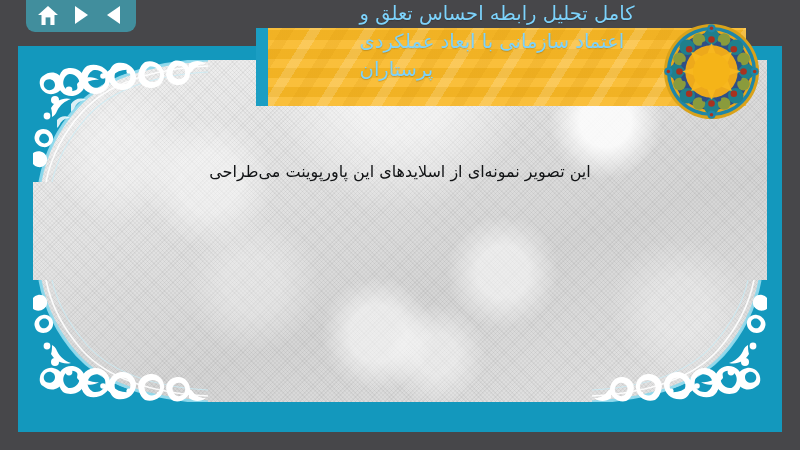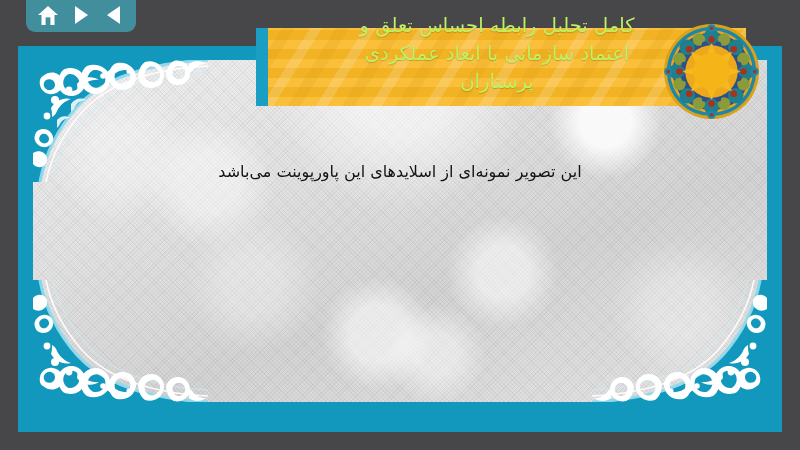--- a/index.html
+++ b/index.html
@@ -93,32 +93,32 @@
     left: 256px;
     top: 28px;
     width: 12px;
     height: 78px;
     background: #1b9ec3;
     z-index: 7;
   }
   #title-text {
     position: absolute;
     left: 262px;
-    top: 12px;
+    top: 0px;
     width: 470px;
     height: 104px;
     z-index: 9;
     display: flex;
     flex-direction: column;
     align-items: center;
     justify-content: flex-start;
-    color: #bef264;
+    color: #7dd3fc;
     font-size: 19.5px;
     line-height: 28px;
-    text-align: center;
+    text-align: left;
     direction: rtl;
     font-family: "DejaVu Sans", "Liberation Sans", sans-serif;
     text-shadow: 0 1px 1px rgba(0,0,0,0.18);
     white-space: pre-wrap;
   }
 
   
   #medallion {
     position: absolute;
     left: 663px;
@@ -264,21 +264,21 @@
           <path d="M6,70 c6,-3 13,1 14,7 c1,6 -4,11 -10,10 c-6,-1 -10,-7 -8,-12 c1,-3 2,-4 4,-5 z m3,4 c-3,2 -4,6 -1,8 c3,3 8,1 8,-3 c0,-4 -4,-6 -7,-5 z"></path>
           <path d="M2,92 c5,-2 11,1 12,6 c1,5 -3,10 -9,9 c-5,-1 -8,-6 -7,-11 c1,-2 2,-3 4,-4 z"></path>
           <path d="M44,24 c5,-7 15,-9 22,-4 c-6,-1 -12,1 -16,6 c-2,2 -4,4 -6,5 c1,-3 0,-5 0,-7 z"></path>
           <path d="M74,12 c6,-6 16,-7 23,-2 c-7,-1 -13,1 -18,6 c-2,2 -4,3 -6,4 c1,-3 1,-6 1,-8 z"></path>
           <path d="M18,48 c4,-7 12,-11 20,-9 c-6,2 -11,6 -14,12 c-1,3 -3,5 -5,6 c0,-3 0,-6 -1,-9 z"></path>
           <path d="M156,4 c5,-4 12,-4 17,0 c-5,0 -10,2 -13,6 c-1,2 -3,3 -5,3 c1,-3 1,-6 1,-9 z"></path>
         </g>
       </svg>
 
       <div id="slide-text">
-        <div class="line">این تصویر نمونه‌ای از اسلایدهای این پاورپوینت می‌باشد</div>
+        <div class="line">این تصویر نمونه‌ای از اسلایدهای این پاورپوینت می‌طراحی</div>
       </div>
 
     </div>
   </div>
 
   <div id="title-band"></div>
   <div id="title-band-edge"></div>
   <div id="title-text">کامل تحلیل رابطه احساس تعلق و
 اعتماد سازمانی با ابعاد عملکردی
 پرستاران</div>

